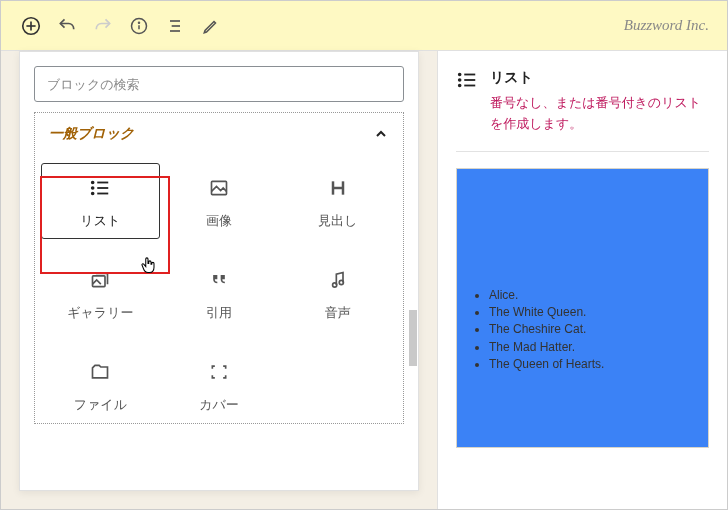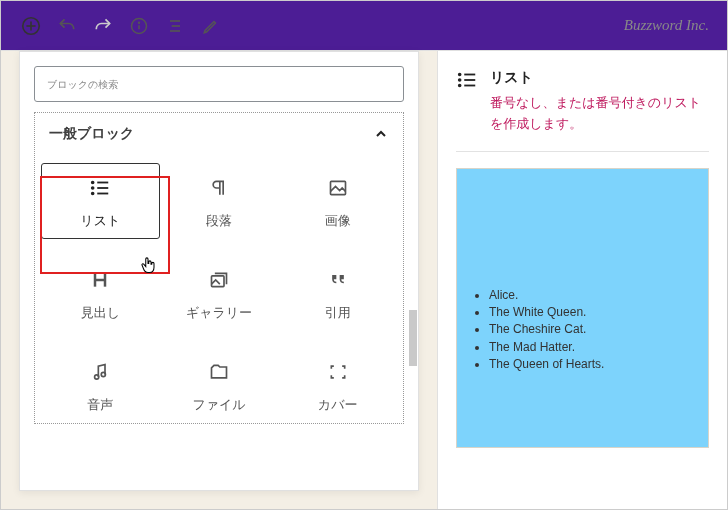--- a/index.html
+++ b/index.html
@@ -1,43 +1,43 @@
 <!DOCTYPE html>
 <html><head>
 <meta charset="utf-8">
 <style>
   * { box-sizing: border-box; margin: 0; padding: 0; }
   html, body { width: 728px; height: 510px; font-family: -apple-system, "Segoe UI", sans-serif; background: #f4efe5; overflow: hidden; }
   .frame { width: 728px; height: 510px; position: relative; border: 1px solid #ccc; }
-  .toolbar { position: absolute; top: 0; left: 0; right: 0; height: 50px; background: #4c1d95; border-bottom: 1px solid #e0e0e0; display: flex; align-items: center; padding: 0 12px; }
+  .toolbar { position: absolute; top: 0; left: 0; right: 0; height: 50px; background: #fef9c3; border-bottom: 1px solid #e0e0e0; display: flex; align-items: center; padding: 0 12px; }
   .tbtn { width: 36px; height: 36px; display: flex; align-items: center; justify-content: center; color: #555; }
   .tbtn.disabled { color: #bbb; }
   .brand { margin-left: auto; color: #888; font-style: italic; font-family: Georgia, serif; font-size: 15px; padding-right: 6px; }
 
   .inserter { position: absolute; top: 50px; left: 18px; width: 400px; height: 440px; background: #fff; border: 1px solid #e0e0e0; box-shadow: 0 2px 8px rgba(0,0,0,0.07); display: flex; flex-direction: column; }
   .search-wrap { padding: 14px 14px 10px 14px; }
-  .search { width: 100%; height: 36px; border: 1px solid #8a8f94; border-radius: 3px; padding: 16px 12px; font-size: 10px; color: #333; }
+  .search { width: 100%; height: 36px; border: 1px solid #8a8f94; border-radius: 3px; padding: 16px 12px; font-size: 13px; color: #333; }
   .search::placeholder { color: #888; }
   .scroll-area { flex: 1; overflow: hidden; position: relative; padding: 0 14px; }
   .category { border: 1px dotted #999; }
-  .cat-head { display: flex; align-items: center; justify-content: space-between; padding: 12px 14px; font-size: 14px; font-weight: 600; color: #404040; }
+  .cat-head { display: flex; align-items: center; justify-content: space-between; padding: 12px 14px; font-size: 14px; font-weight: 600; color: #a16207; font-style: italic; }
   .grid { display: grid; grid-template-columns: repeat(3, 1fr); padding: 8px 6px 0 6px; row-gap: 16px; }
   .block-item { display: flex; flex-direction: column; align-items: center; justify-content: center; gap: 12px; padding: 12px 4px 8px 4px; border: 1px solid transparent; border-radius: 3px; color: #555; font-size: 13px; }
   .block-item .icn { width: 24px; height: 24px; display:flex; align-items:center; justify-content:center;}
   .block-item.selected { border: 1px solid #333; color: #222; }
   .highlight { position: absolute; border: 2px solid #e02020; pointer-events: none; }
   .cursor-hand { position: absolute; width: 18px; height: 18px; pointer-events: none; }
   .scrollbar-thumb { position: absolute; right: 1px; top: 198px; width: 8px; height: 56px; background: #c9c9c9; border-radius: 0; }
 
   .side { position: absolute; top: 50px; right: 0; bottom: 0; width: 290px; background: #fff; border-left: 1px solid #e0e0e0; padding: 18px 18px; }
   .side-head { display: flex; gap: 12px; }
   .side-title { font-size: 14px; font-weight: 600; color: #222; margin-bottom: 6px; }
   .side-desc { font-size: 13px; color: #be185d; line-height: 1.6; }
   .divider { height: 1px; background: #e2e2e2; margin: 16px 0; }
-  .preview-box { border: 1px solid #d8d4c8; background: #7dd3fc; min-height: 280px; padding: 12px 14px; }
+  .preview-box { border: 1px solid #d8d4c8; background: #3b82f6; min-height: 280px; padding: 12px 14px; }
   .preview-box ul { list-style: disc; padding-left: 18px; margin-top: 106px;}
   .preview-box li { font-size: 12px; color: #333; line-height: 1.45; }
 
   .bg-peek { position: absolute; top: 106px; right: 0; width: 20px; height: 46px; background: #111; }
   svg { display: block; }
 </style>
 </head>
 <body>
 
 <div class="frame">
@@ -105,28 +105,20 @@
               <svg width="22" height="22" viewBox="0 0 24 24" stroke="#222" stroke-width="2">
                   <circle cx="4" cy="6" r="1" fill="#222"></circle>
                   <line x1="9" y1="6" x2="21" y2="6"></line>
                   <circle cx="4" cy="12" r="1" fill="#222"></circle>
                   <line x1="9" y1="12" x2="21" y2="12"></line>
                   <circle cx="4" cy="18" r="1" fill="#222"></circle>
                   <line x1="9" y1="18" x2="21" y2="18"></line>
                 </svg>
             </span>
             <span>リスト</span>
-          </div>
-          <div class="block-item">
-            <span class="icn">
-              <svg width="20" height="20" viewBox="0 0 24 24" fill="none" stroke="#555" stroke-width="2">
-                  <path d="M13 4h5M13 4v16M17 4v16M13 4H9a4 4 0 0 0 0 8h4"></path>
-                </svg>
-            </span>
-            <span>段落</span>
           </div>
           <div class="block-item">
             <span class="icn">
               <svg width="20" height="20" viewBox="0 0 24 24" fill="none" stroke="#555" stroke-width="2">
                   <rect x="3" y="4" width="18" height="16" rx="1"></rect>
                   <polyline points="3 16 9 10 14 15 17 12 21 16"></polyline>
                 </svg>
             </span>
             <span>画像</span>
           </div>

